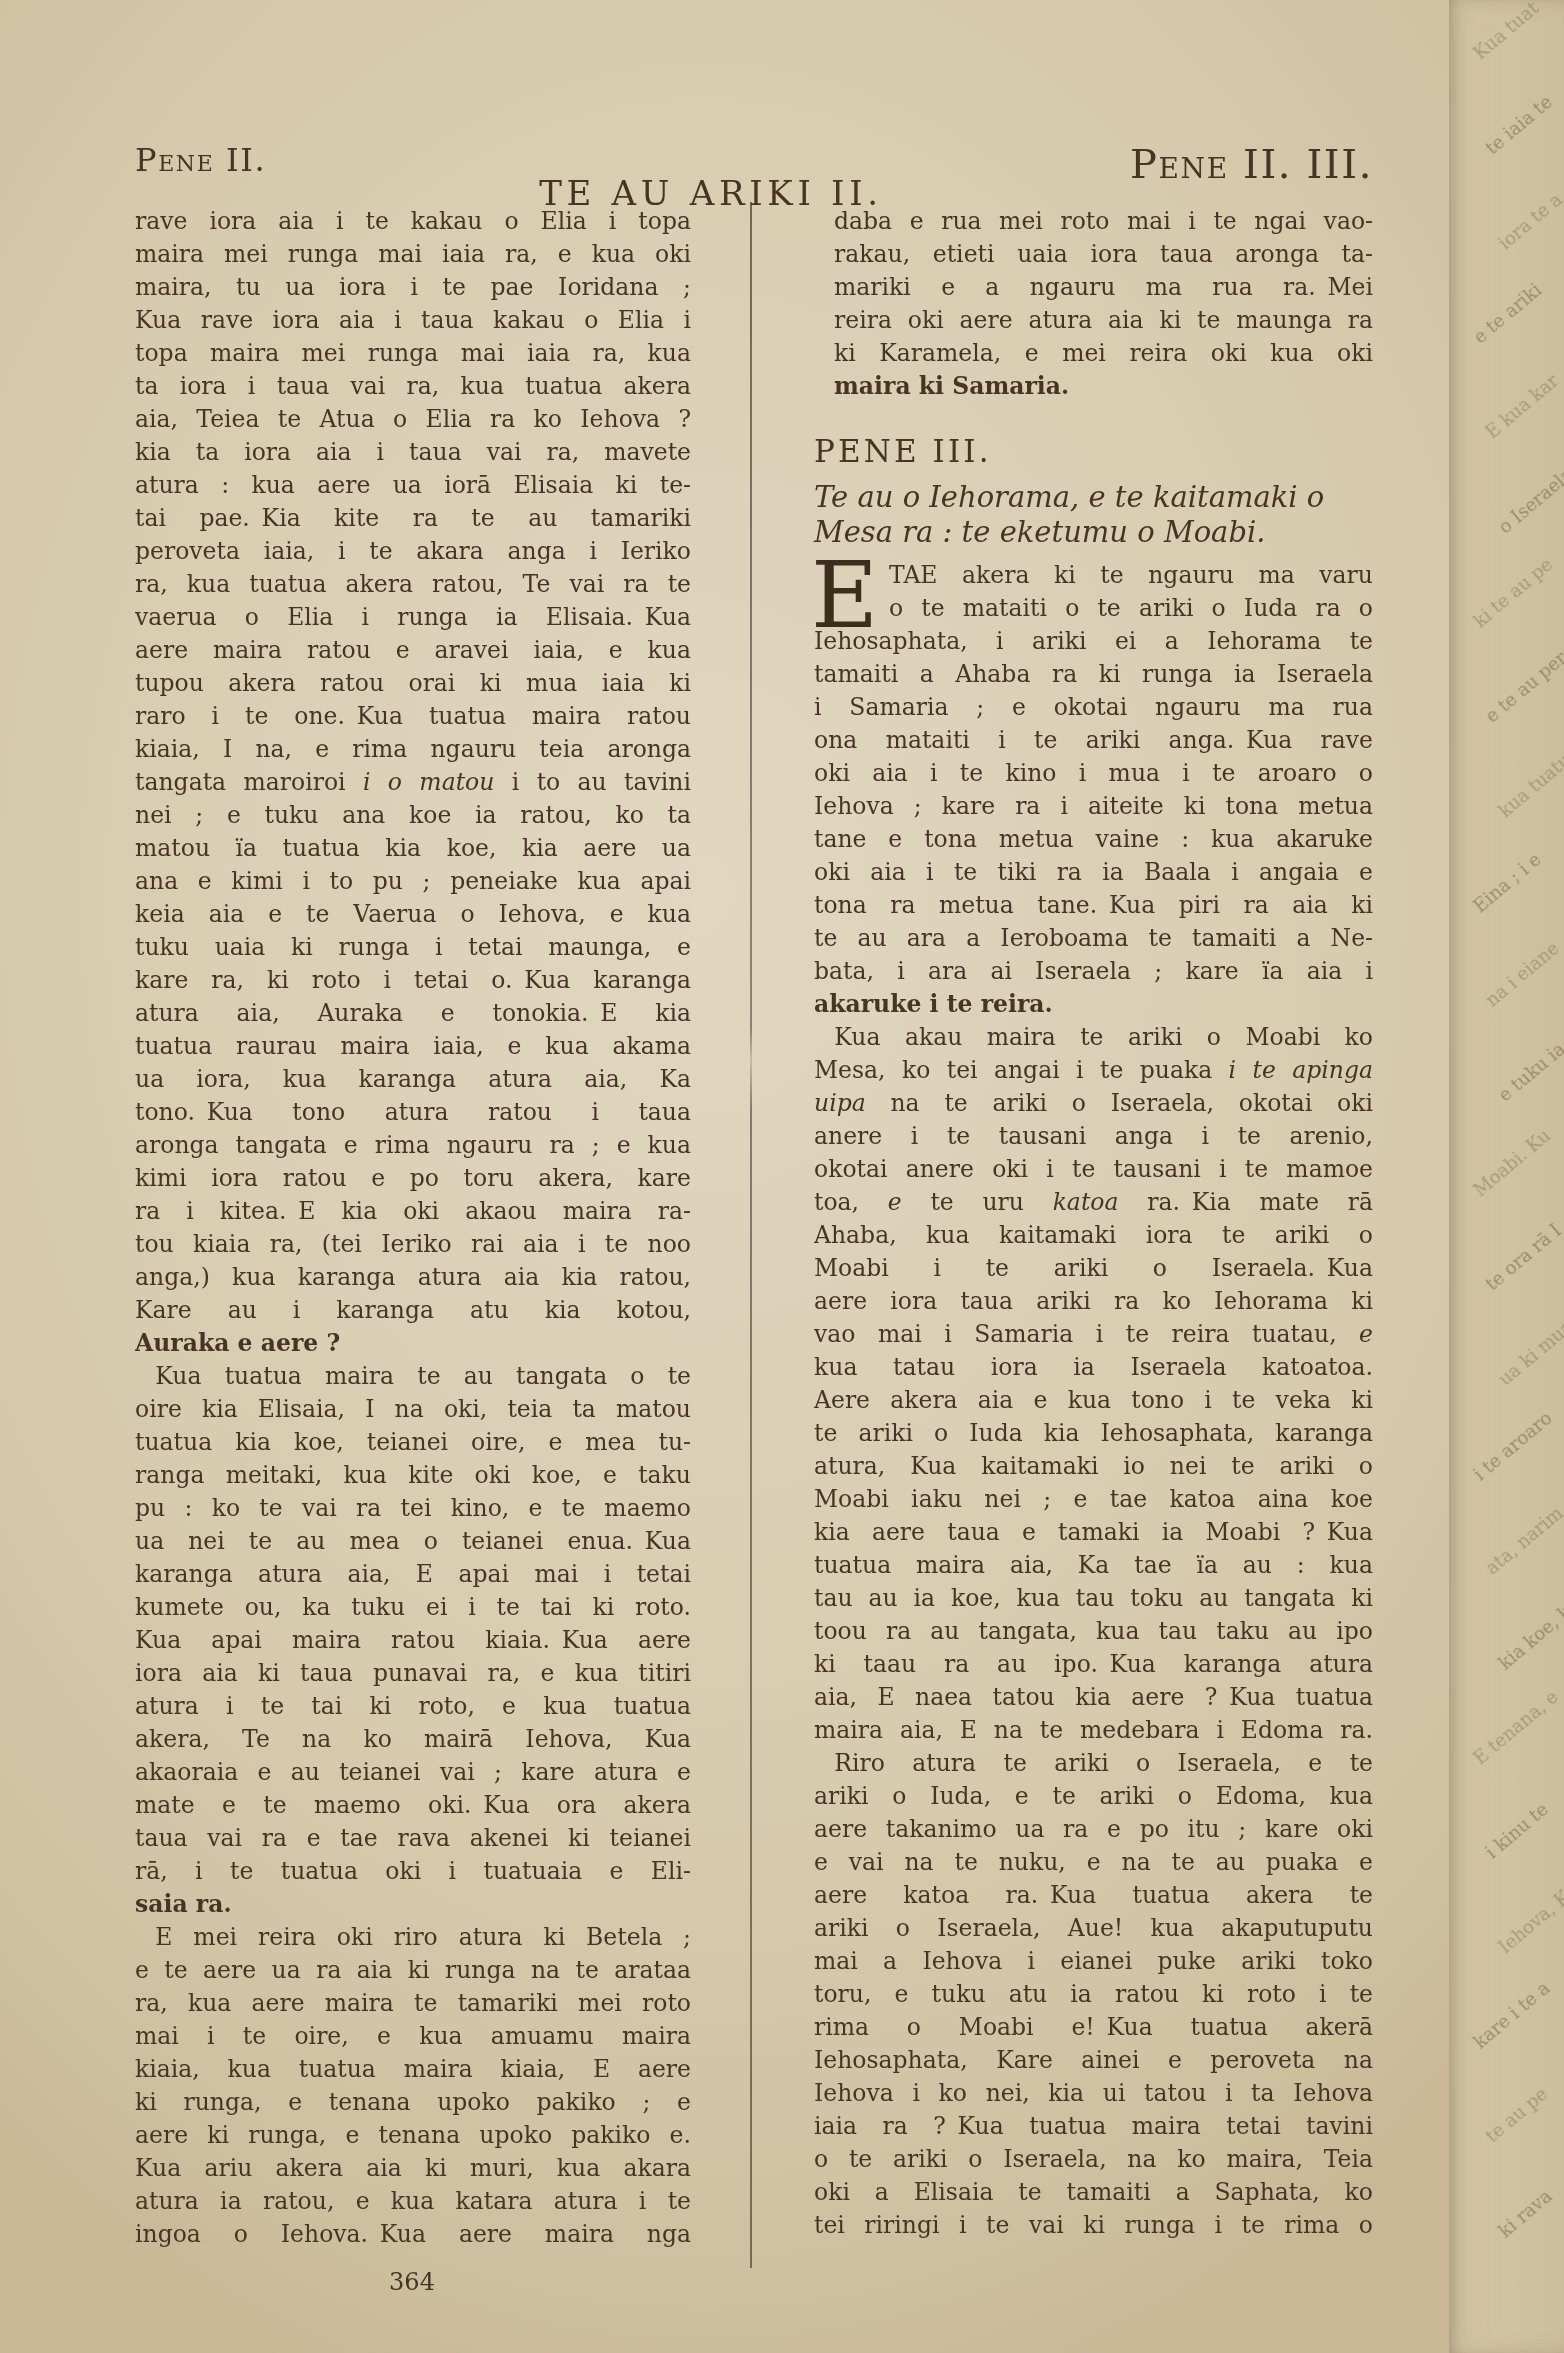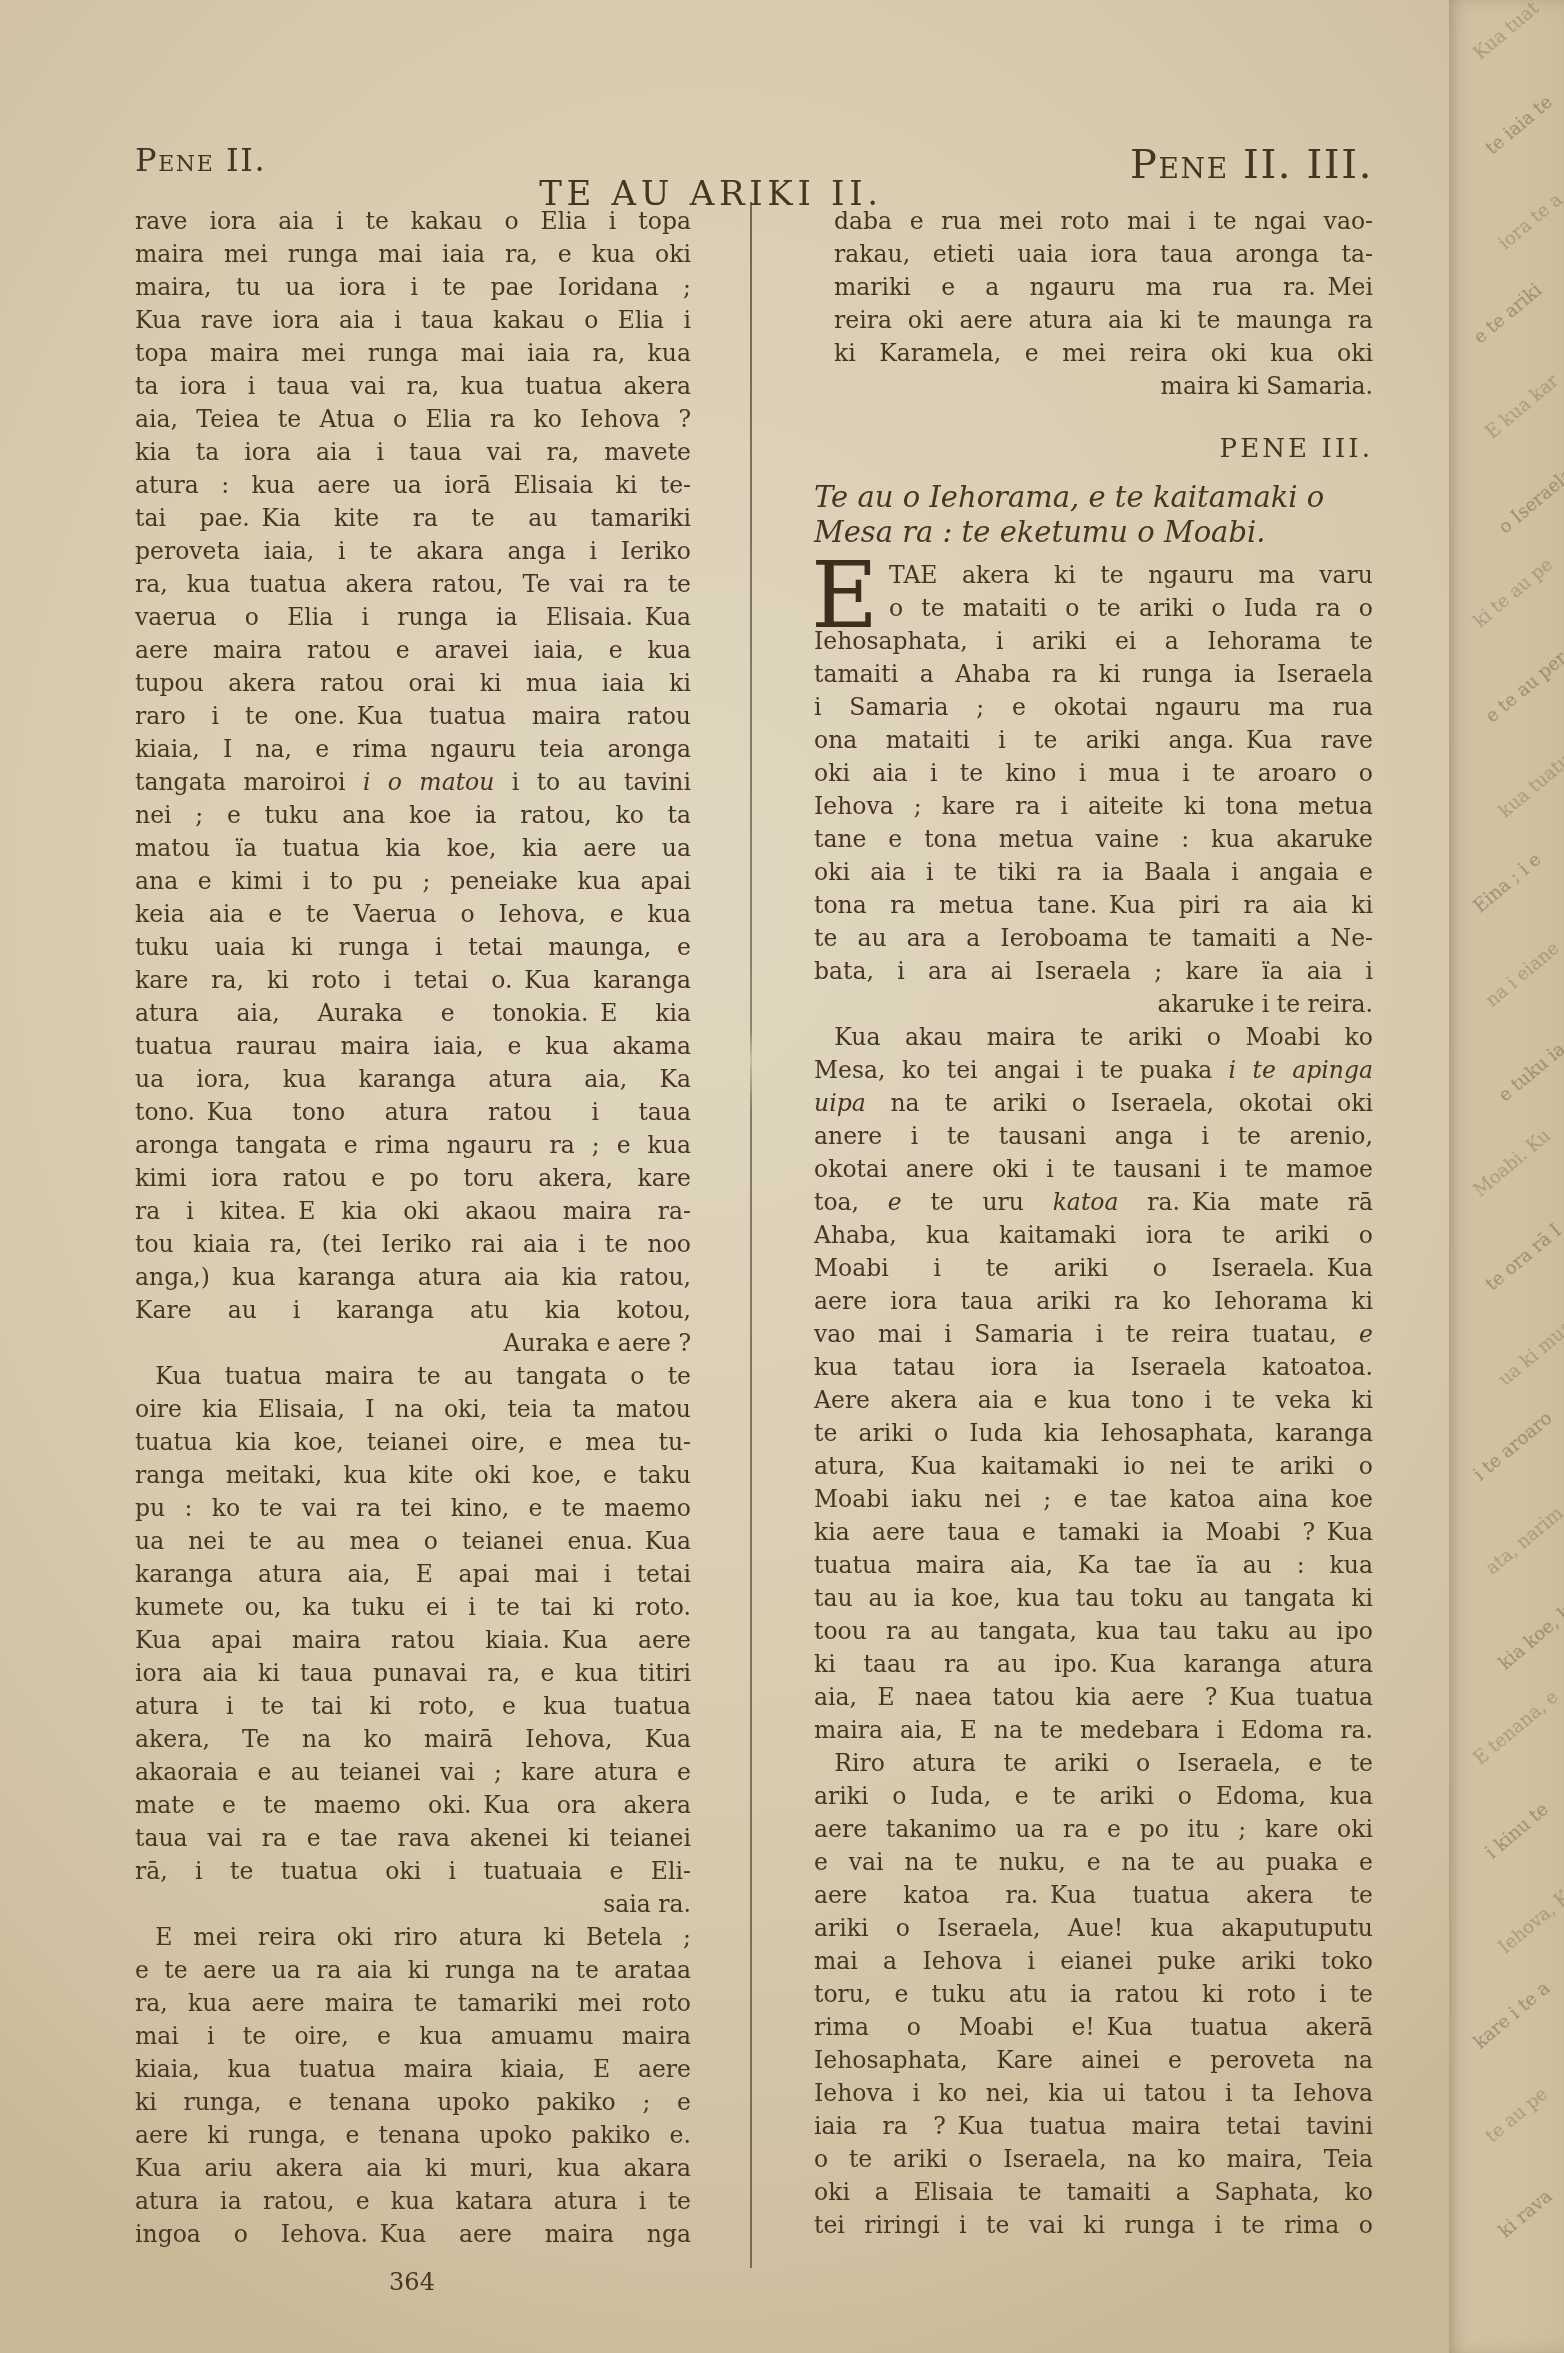--- a/index.html
+++ b/index.html
@@ -21,28 +21,28 @@
   .hdr-right{right:192px;font-size:40px;font-variant:small-caps;letter-spacing:1.6px;}
   
   .divider{position:absolute;left:750px;top:202px;width:1.6px;height:2066px;
     background:linear-gradient(180deg, rgba(62,47,30,.65) 0%, rgba(62,47,30,.5) 40%, rgba(62,47,30,.15) 41.5%, rgba(62,47,30,.55) 44%, rgba(62,47,30,.6) 100%);}
   
   .col{position:absolute;top:205px;font-size:23.5px;}
   .col-left{left:135px;width:556px;}
   .col-right{left:814px;width:559px;}
   .line{position:relative;height:33px;line-height:33px;text-align:justify;overflow:hidden;}
   .line::after{content:"";display:inline-block;width:100%;height:0;}
-  .line.nj{text-align:right;}
+  .line.nj{text-align:left;font-weight:bold;}
   .line.nj::after{content:none;}
   .line.ind{padding-left:20.3px;}
   .line.dc{padding-left:75px;}
   
   .rc-top{position:absolute;top:0;left:0;right:0;margin-left:20px;}
-  .chap-head{position:absolute;top:228px;left:0;right:0;text-align:right;
-    font-size:26px;letter-spacing:3.1px;}
+  .chap-head{position:absolute;top:228px;left:0;right:0;text-align:left;
+    font-size:31px;letter-spacing:3.1px;}
   .chap-sub{position:absolute;top:275px;left:0;right:0;text-align:left;
     font-style:italic;font-size:29px;line-height:35px;}
   .rc-body{position:absolute;top:354px;left:0;right:0;}
   .dropcap{position:absolute;left:-3.1px;top:-9.4px;font-size:92px;line-height:1;
     color:#3c2d1d;}
   
   .pagenum{position:absolute;left:412px;top:2268px;transform:translateX(-50%);
     font-size:24px;}
   
   .edge{position:absolute;left:1449px;top:0;width:116px;height:2354px;overflow:hidden;

